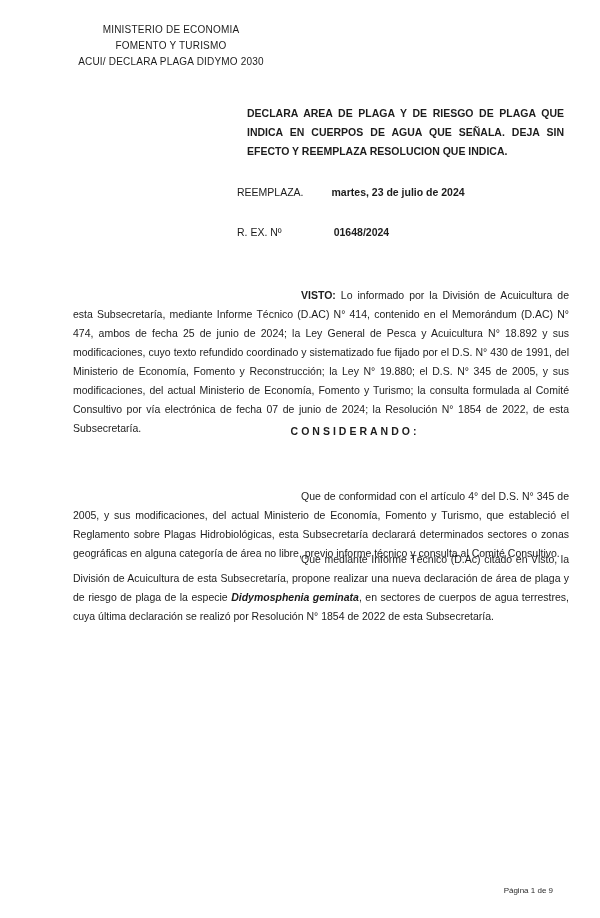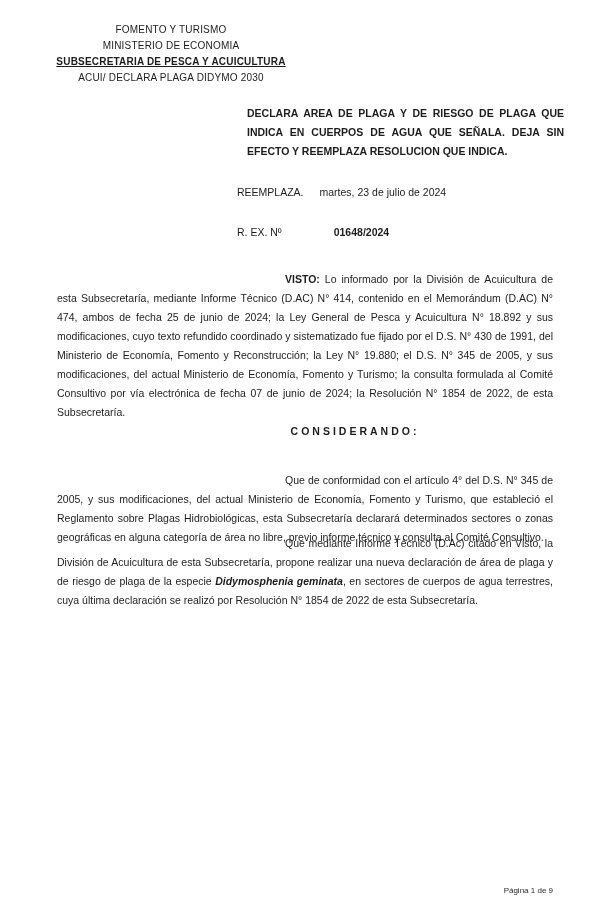--- a/index.html
+++ b/index.html
@@ -35,37 +35,37 @@
     font-weight: bold;
     line-height: 19px;
     text-align: justify;
   }
 
   .dateline {
     position: absolute;
     left: 237px; top: 186px;
     font-size: 10.5px;
   }
-  .dateline .date { font-weight: normal; margin-left: 16px; }
+  .dateline .date { font-weight: bold; margin-left: 28px; }
 
   .res-num {
     position: absolute;
     left: 237px; top: 226px;
     font-size: 10.5px;
   }
   .res-num .value { font-weight: bold; margin-left: 16px; padding-left: 36px; }
 
   .body-par {
     position: absolute;
     left: 57px; width: 496px;
     font-size: 10.5px;
     line-height: 19px;
     text-align: justify;
     text-indent: 228px;
-    margin: 0;
+    margin: 16px;
   }
   .par-visto { top: 270px; }
   .par-c1 { top: 471px; }
   .par-c2 { top: 534px; }
   .par-c3 { top: 657px; }
 
   .bold { font-weight: bold; }
   .species { font-weight: bold; font-style: italic; }
 
   .considerando-heading {
@@ -83,23 +83,22 @@
     font-size: 8px;
     color: #2a2a2a;
   }
 </style>
 </head>
 <body>
 
 <div class="page">
 
   <div class="letterhead">
+    <div>MINISTERIO DE ECONOMIA</div>
     <div>FOMENTO Y TURISMO</div>
-    <div>MINISTERIO DE ECONOMIA</div>
-    <div class="lh-line3">SUBSECRETARIA DE PESCA Y ACUICULTURA</div>
     <div>ACUI/ DECLARA PLAGA DIDYMO 2030</div>
   </div>
 
   <div class="title-block">DECLARA AREA DE PLAGA Y DE RIESGO DE PLAGA QUE INDICA EN CUERPOS DE AGUA QUE SEÑALA. DEJA SIN EFECTO Y REEMPLAZA RESOLUCION QUE INDICA.</div>
 
   <div class="dateline">
     <span class="city">REEMPLAZA.</span><span class="date">martes, 23 de julio de 2024</span>
   </div>
 
   <div class="res-num">

